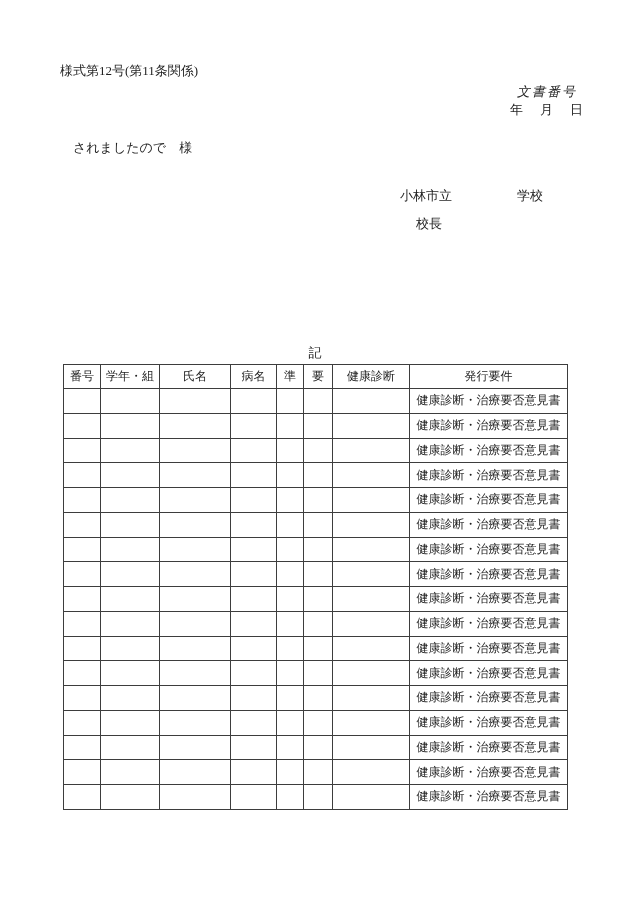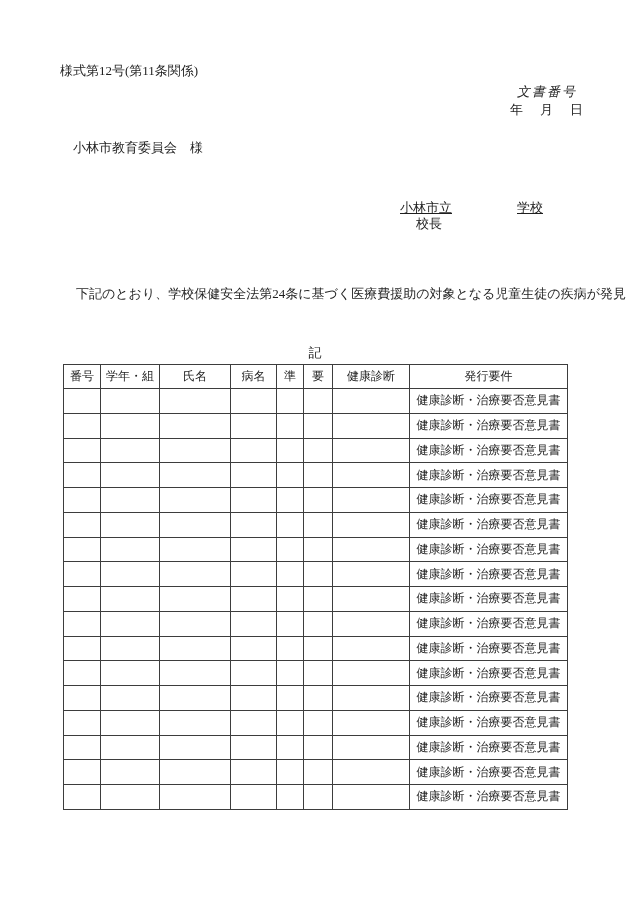--- a/index.html
+++ b/index.html
@@ -15,21 +15,21 @@
     background: #ffffff;
     overflow: hidden;
   }
   .txt { position: absolute; font-size: 13px; line-height: 15px; white-space: pre; }
 
   .form-number   { left: 60px;  top: 63px; }
   .doc-number    { right: 53px; top: 84px;  letter-spacing: 2px; font-style: italic; }
   .date-line     { right: 45px; top: 102px; letter-spacing: 2px; margin-left: 12px; }
   .addressee     { left: 73px;  top: 140px; }
 
-  .school-line   { left: 400px; top: 200px; display: flex; align-items: flex-start; text-decoration: underline; }
+  .school-line   { left: 400px; top: 188px; display: flex; align-items: flex-start; }
   .school-blank  { display: inline-block; width: 65px; height: 13px; }
   .principal     { left: 400px; top: 216px; margin-left: 16px; }
 
   .doc-title     { left: 0; right: 0; top: 252px; text-align: center; letter-spacing: 0.5px; }
 
   .para-line1    { left: 63px; top: 286px; }
   .para-line2    { left: 63px; top: 304px; }
 
   .list-marker   { left: 0; right: 0; top: 345px; text-align: center; }
 
@@ -67,31 +67,30 @@
 </head>
 <body>
 
 <div class="page">
 
   <div class="txt form-number">様式第12号(第11条関係)</div>
 
   <div class="txt doc-number">文書番号</div>
   <div class="txt date-line">年　月　日</div>
 
-  <div class="txt addressee">小林市教育委員会　様</div>
+  <div class="txt addressee">されましたので　様</div>
 
   <div class="txt school-line">
     <span>小林市立</span>
     <span class="school-blank"></span>
     <span>学校</span>
   </div>
   <div class="txt principal">校長</div>
 
 
-  <div class="txt para-line1">　下記のとおり、学校保健安全法第24条に基づく医療費援助の対象となる児童生徒の疾病が発見</div>
 
   <div class="txt list-marker">記</div>
 
   <table class="form-table">
     <colgroup>
       <col class="c1">
         <col class="c2">
         <col class="c3">
         <col class="c4">
       <col class="c5">

